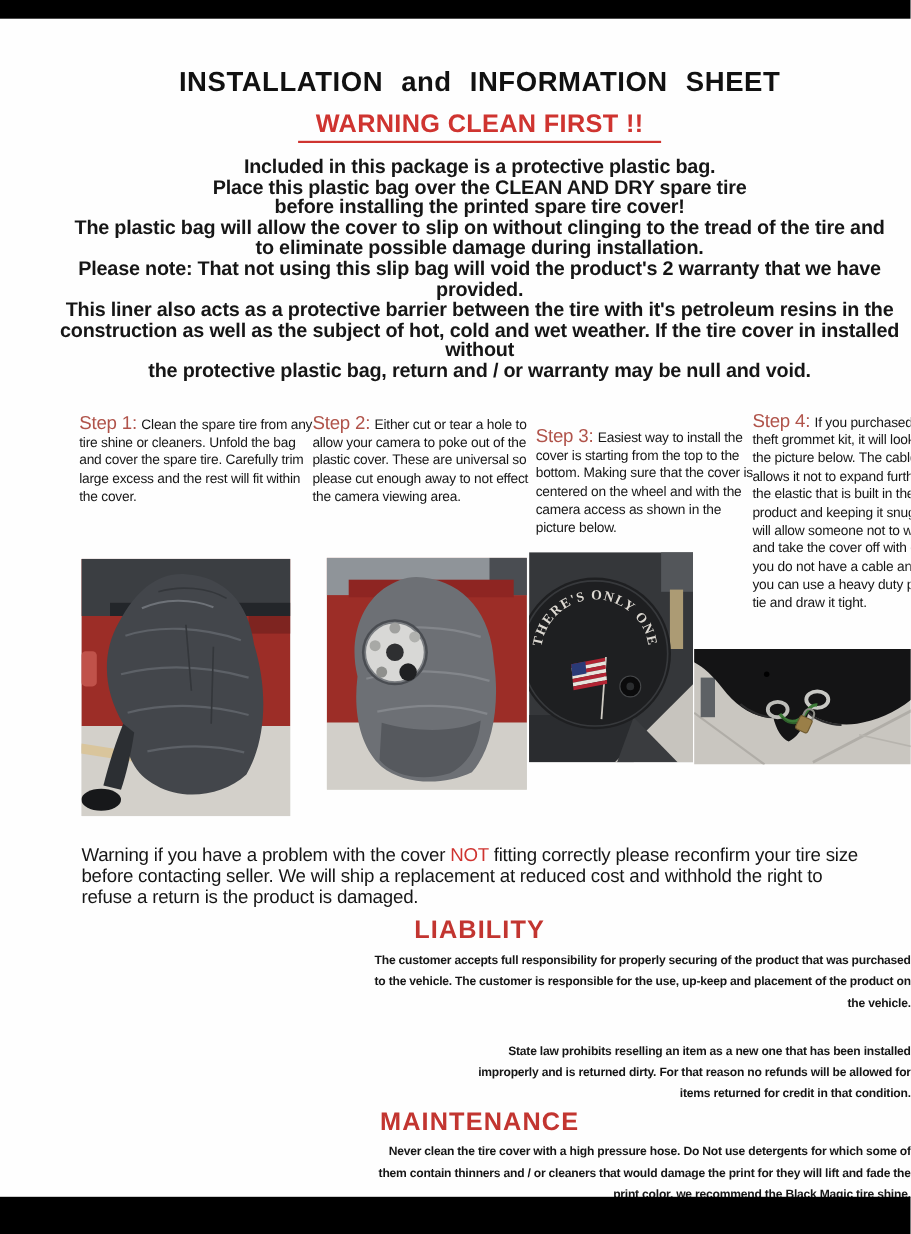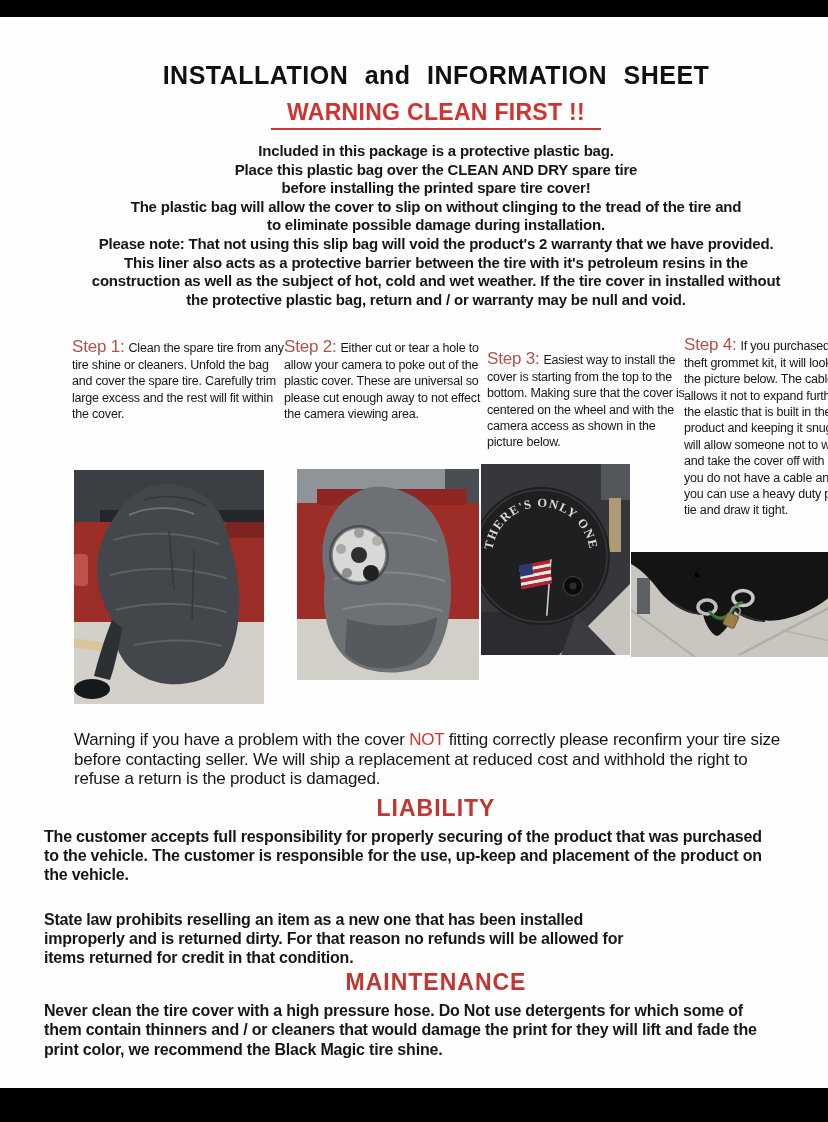--- a/index.html
+++ b/index.html
@@ -22,21 +22,21 @@
     margin-top:61px;text-align:center;font-size:25px;font-weight:bold;
     letter-spacing:.5px;word-spacing:9px;color:#111;
   }
   .warn-wrap{text-align:center;margin-top:9px;}
   .warn-head{
     display:inline-block;font-size:23px;font-weight:bold;color:var(--warning-red);
     border-bottom:2px solid var(--warning-red);padding:0 16px 2px 16px;letter-spacing:.3px;
   }
   .prewrap{white-space:pre-line;}
   .intro{
-    margin-top:12px;text-align:center;font-weight:bold;font-size:15px;
+    margin-top:12px;text-align:center;font-weight:bold;font-size:18px;
     line-height:18.6px;letter-spacing:-0.2px;
   }
   .middle{position:relative;margin-top:28px;height:380px;}
   .step{position:absolute;font-size:12.5px;line-height:16.4px;letter-spacing:-0.2px;}
   .step-label{font-size:17px;color:var(--step-red);margin-right:4px;}
   .step-1{left:28px;top:2px;width:212px;}
   .step-2{left:240px;top:2px;width:198px;}
   .step-3{left:443px;top:2px;width:200px;margin-top:12px;}
   .step-4{left:640px;top:0;width:186px;}
   .photo{position:absolute;}
@@ -49,21 +49,21 @@
   .fit-note{
     margin:13px 28px 0 30px;font-weight:normal;font-size:17px;line-height:19.2px;
     letter-spacing:-0.2px;text-align:left;
   }
   .fit-note .hl{color:var(--not-red);}
   .sec-head{
     margin-top:7px;text-align:center;font-size:23px;font-weight:bold;
     color:var(--heading-red);letter-spacing:1px;
   }
   .body-par{
-    margin-top:5px;text-align:left;font-weight:bold;font-size:16px;
+    margin-top:5px;text-align:right;font-weight:bold;font-size:11px;
     line-height:19.2px;letter-spacing:-0.2px;
   }
   .state-law{margin-top:25px;}
   .maint-head{margin-top:2px;}
 </style>
 </head>
 <body>
 
 <div class="page">
   <div class="bar top"></div>

